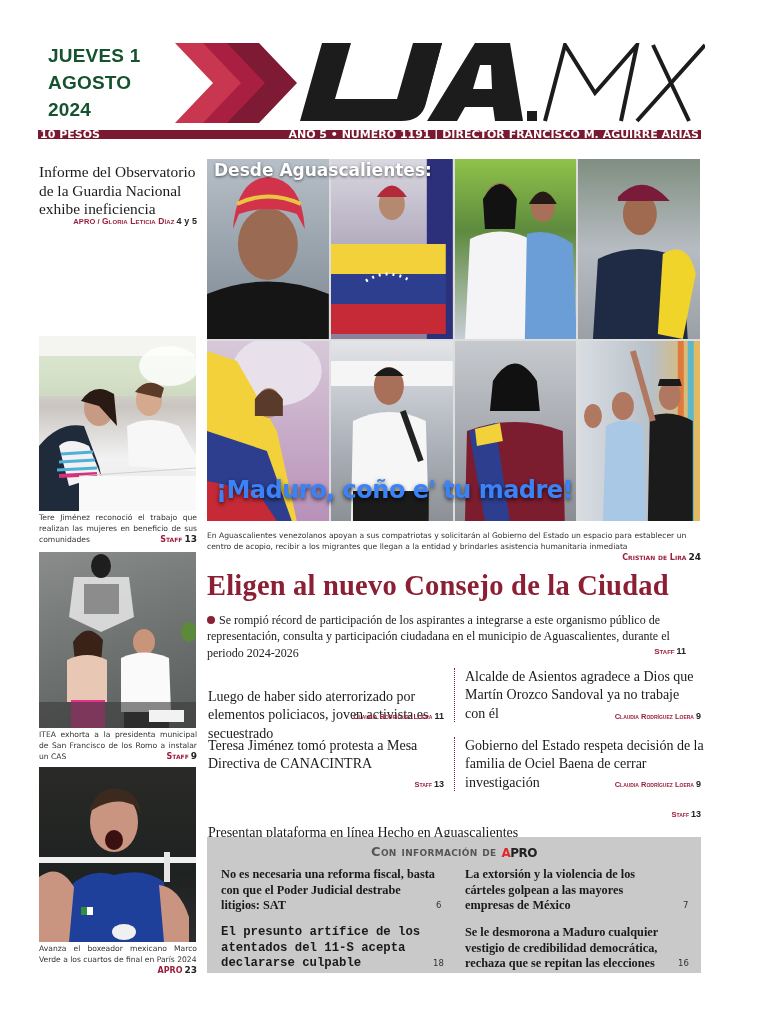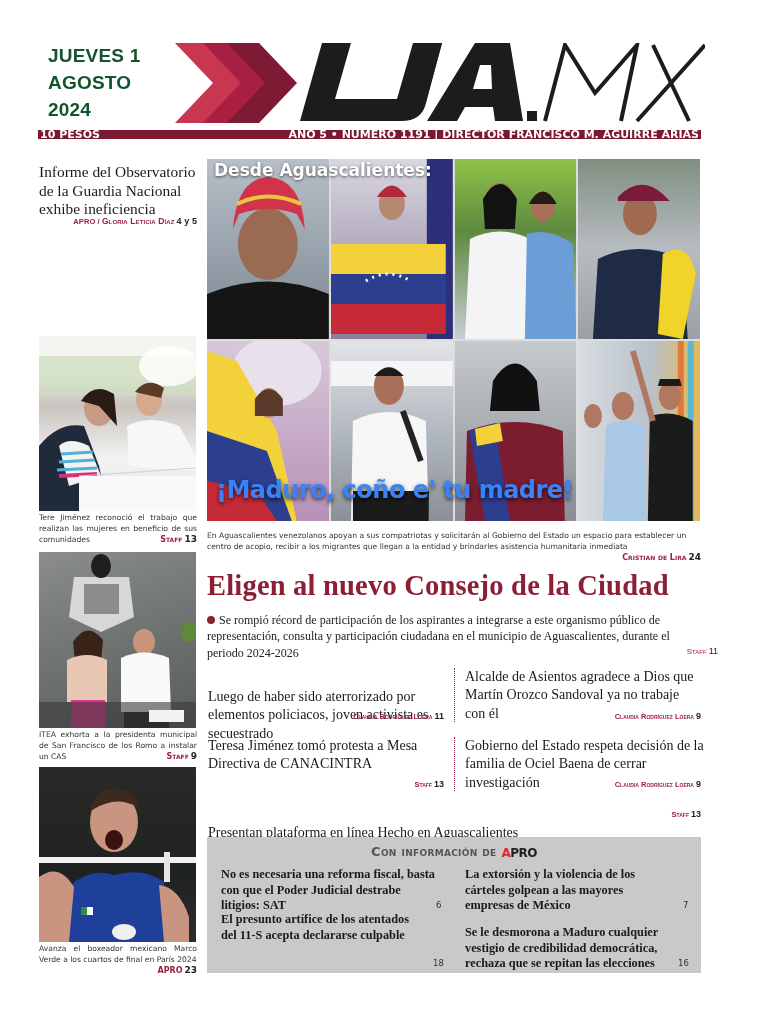--- a/index.html
+++ b/index.html
@@ -33,21 +33,21 @@
   .tile { position: relative; overflow: hidden; }
   .collage-kicker { position: absolute; left: 214px; top: 160px; font-family: "DejaVu Sans", sans-serif; font-weight: 700; font-size: 17px; color: #ffffff; text-shadow: 0 1px 3px rgba(0,0,0,0.6); z-index: 3; }
   .collage-head { position: absolute; left: 216px; top: 476px; font-family: "DejaVu Sans", sans-serif; font-weight: 700; font-size: 24px; color: #3b82f6; text-shadow: 0 2px 4px rgba(0,0,0,0.7); z-index: 3; letter-spacing: -0.5px; white-space: nowrap; }
 
   .main-caption { position: absolute; left: 207px; top: 530px; width: 494px; font-family: "DejaVu Sans", sans-serif; font-size: 7.6px; line-height: 11px; color: #333; }
   .main-caption .cap-byline { font-size: 8px; }
 
   .headline { position: absolute; left: 207px; top: 570px; width: 500px; font-family: "Liberation Serif", serif; font-weight: 700; font-size: 28.5px; color: #8c1f34; white-space: nowrap; letter-spacing: 0.2px; }
   .dek { position: absolute; left: 207px; top: 612px; width: 494px; font-family: "Liberation Serif", serif; font-size: 12px; line-height: 16.3px; color: #222; }
   .dek .bullet { display: inline-block; width: 8px; height: 8px; border-radius: 50%; background: #8c1f34; margin-right: 4px; vertical-align: 0px; }
-  .dek-byline { position: absolute; right: 50px; top: 646px; font-size: 8px; font-weight: 400; color: #9a1f3d; }
+  .dek-byline { position: absolute; right: 82px; top: 646px; font-size: 8px; font-weight: 700; color: #9a1f3d; }
   .dek-byline .pg { color: #222; font-size: 9px; margin-left: 2px; }
 
   .story { position: absolute; font-family: "Liberation Serif", serif; font-size: 14px; line-height: 18.3px; color: #1a1a1a; }
   .story-byline { position: absolute; font-size: 7.5px; font-weight: 700; color: #9a1f3d; white-space: nowrap; }
   .story-byline .pg { color: #222; font-size: 9px; margin-left: 2px; }
   .vdiv { position: absolute; left: 454px; width: 0; border-left: 1px dotted #8c1f34; }
 
   
   .apro { position: absolute; left: 207px; top: 837px; width: 494px; height: 136px; background: #c9c9c9; }
   .apro-title { position: absolute; left: 0; top: 4px; width: 100%; text-align: center; font-family: "DejaVu Sans", sans-serif; font-weight: 700; font-size: 13px; color: #555; font-variant: small-caps; letter-spacing: 0.3px; }
@@ -285,18 +285,18 @@
   <div class="apro-title">
     <span>Con información de</span>
     <span class="apro-logo"><span class="a">a</span><span>pro</span></span>
   </div>
   <div class="apro-story" style="left:14px; top:30px; width:215px;">No es necesaria una reforma fiscal, basta con que el Poder Judicial destrabe litigios: SAT</div>
   <div class="apro-pg" style="left:229px; top:63px;">6</div>
 
   <div class="apro-story" style="left:258px; top:30px; width:210px;">La extorsión y la violencia de los cárteles golpean a las mayores empresas de México</div>
   <div class="apro-pg" style="left:476px; top:63px;">7</div>
 
-  <div class="apro-story" style="left:14px; top:75px; width:200px;">El presunto artífice de los atentados del 11-S acepta declararse culpable</div>
+  <div class="apro-story" style="left:14px; top:88px; width:200px;font-family:Liberation Mono, monospace;">El presunto artífice de los atentados del 11-S acepta declararse culpable</div>
   <div class="apro-pg" style="left:226px; top:121px;">18</div>
 
   <div class="apro-story" style="left:258px; top:88px; width:215px;">Se le desmorona a Maduro cualquier vestigio de credibilidad democrática, rechaza que se repitan las elecciones</div>
   <div class="apro-pg" style="left:471px; top:121px;">16</div>
 </div>
 
 </body></html>

